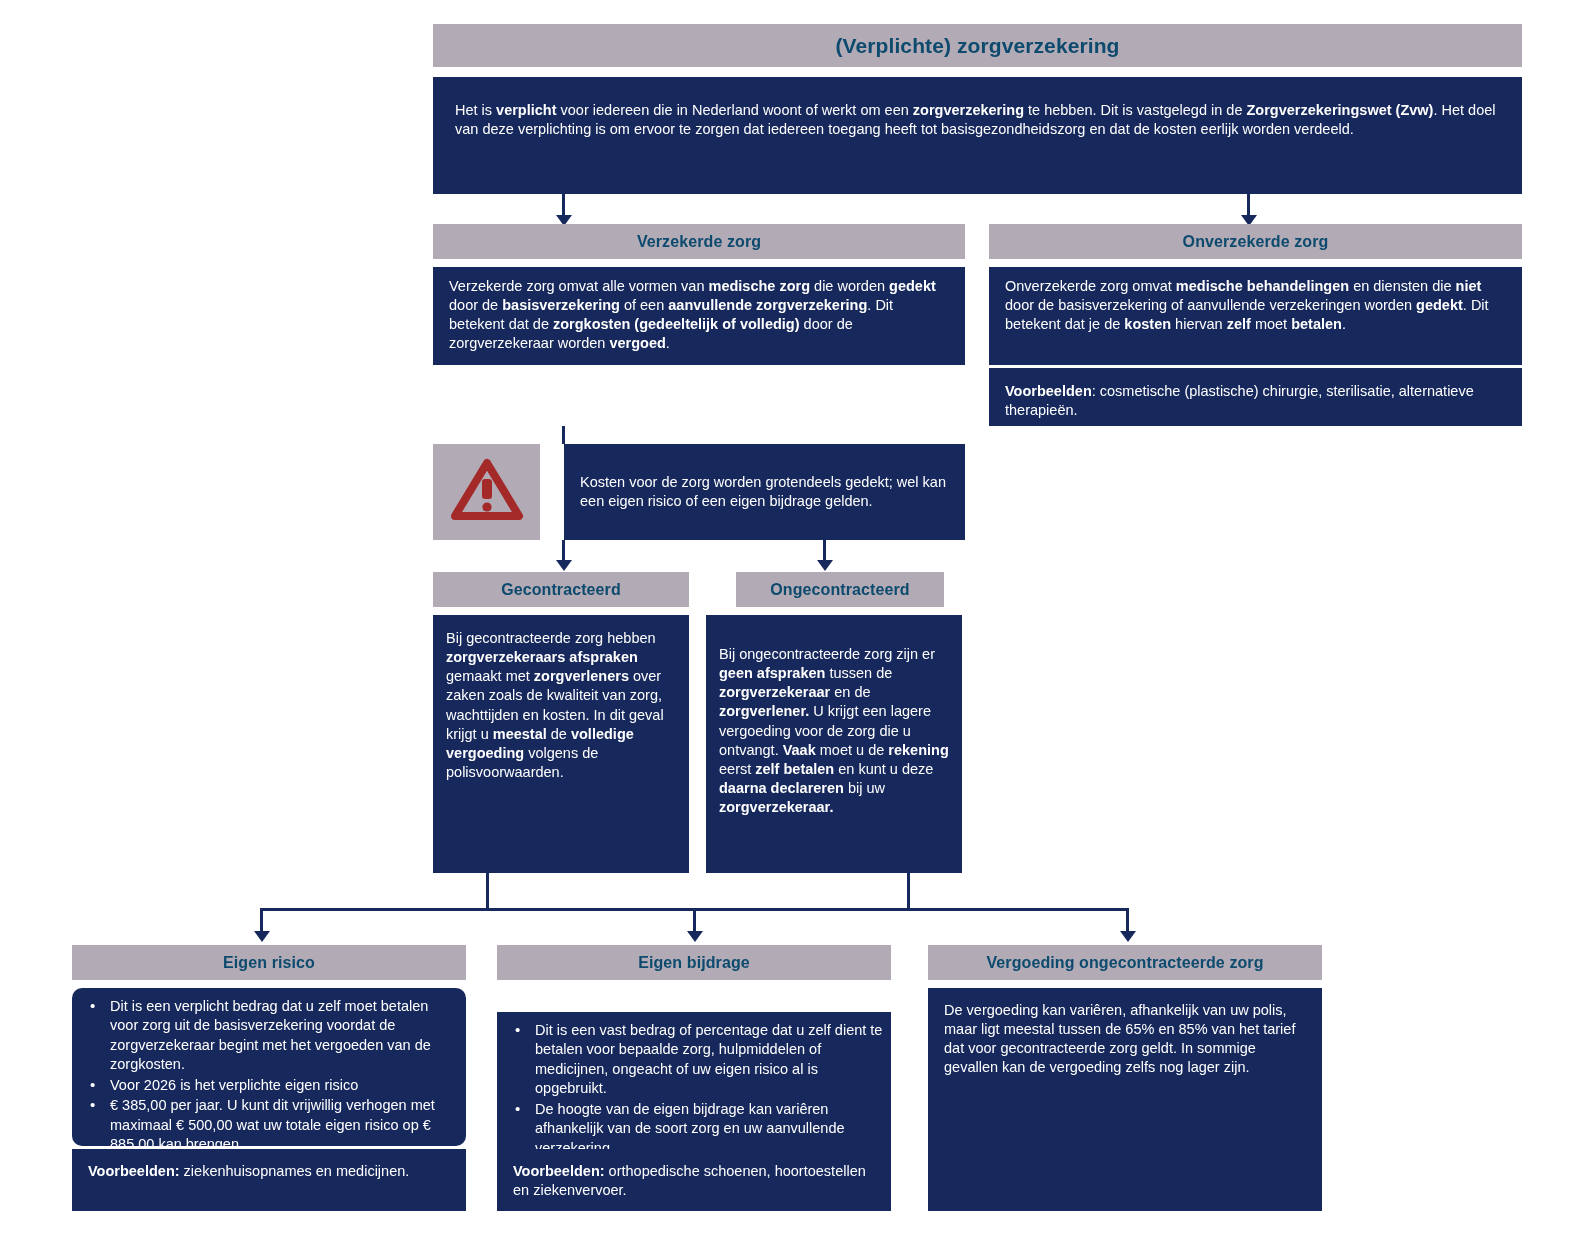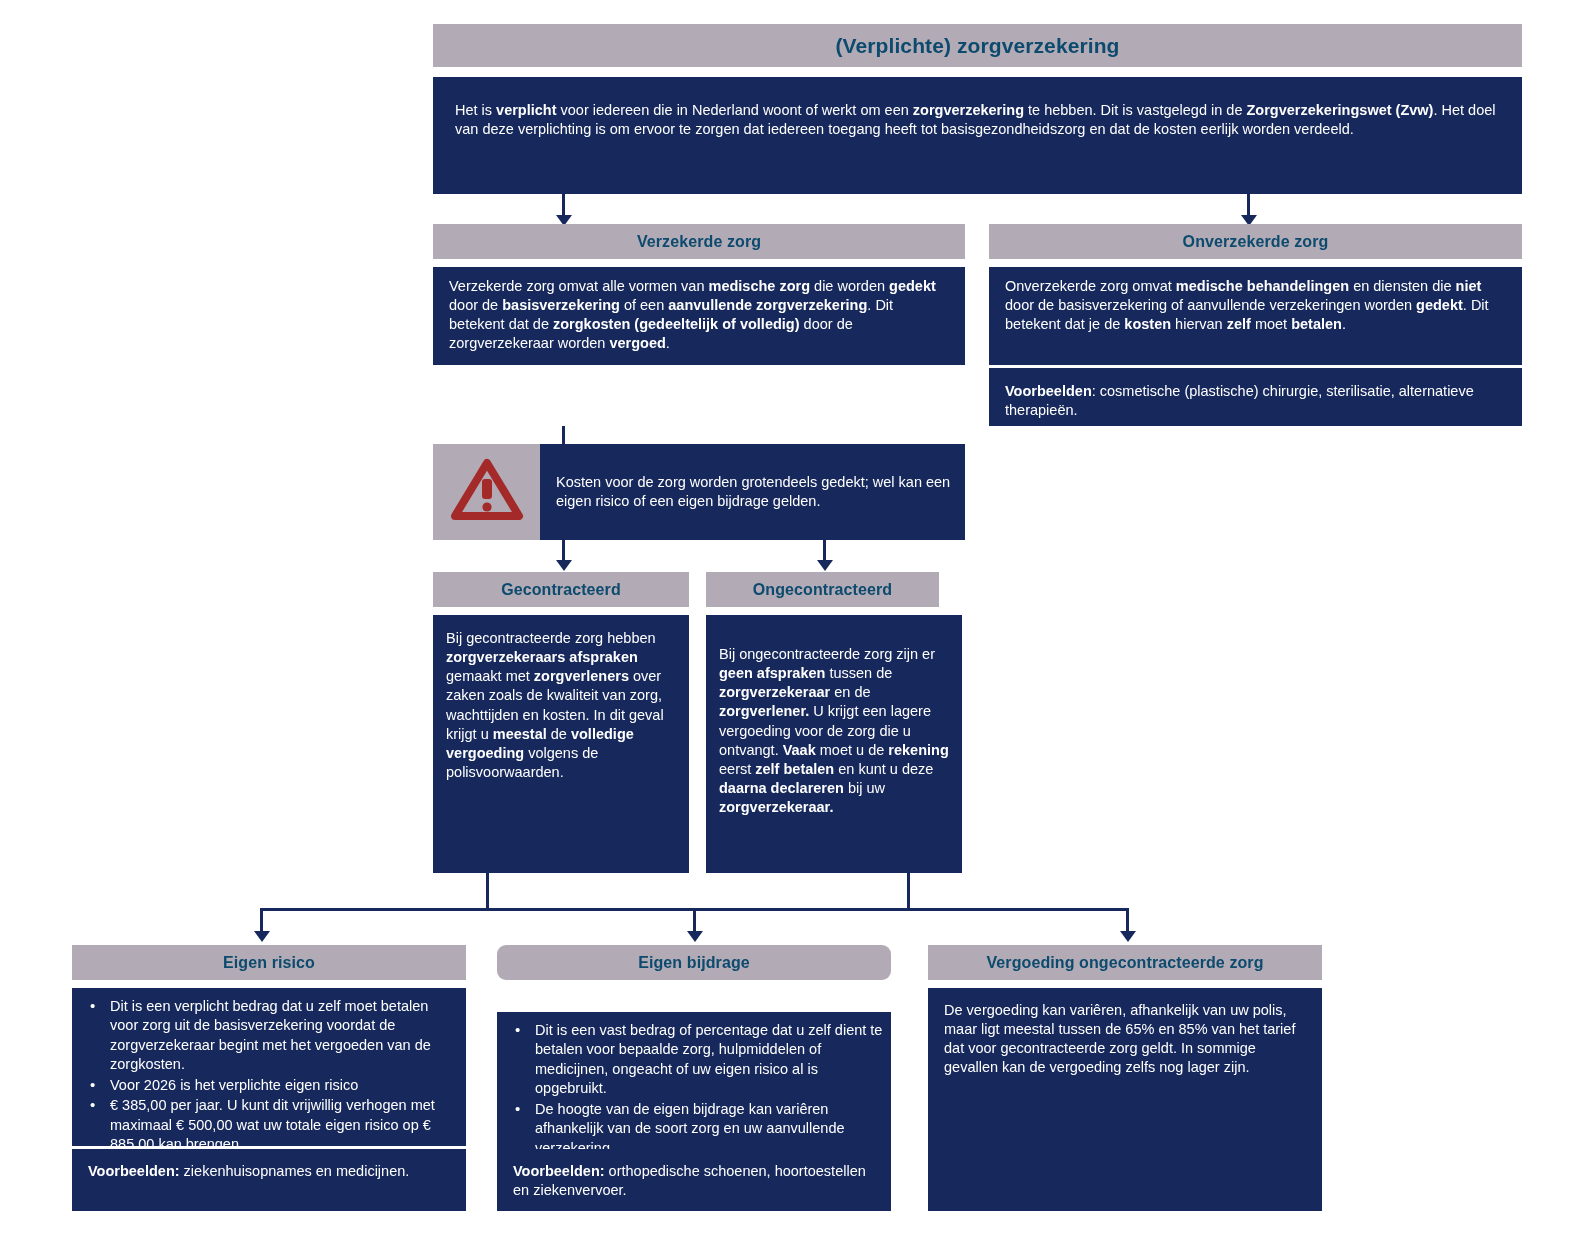--- a/index.html
+++ b/index.html
@@ -135,21 +135,21 @@
   </div>
   <div class="body-box txt" style="left:989px; top:267px; width:533px; height:98px; font-size:14.5px;">
     <span><span>Onverzekerde zorg omvat </span><b>medische behandelingen</b><span> en diensten die </span><b>niet</b><span> door de basisverzekering of aanvullende verzekeringen worden </span><b>gedekt</b><span>. Dit betekent dat je de </span><b>kosten</b><span> hiervan </span><b>zelf</b><span> moet </span><b>betalen</b><span>.</span></span>
   </div>
   <div class="body-box txt" style="left:989px; top:368px; width:533px; height:58px; font-size:14.5px; padding-top:14px;">
     <b>Voorbeelden</b><span>: cosmetische (plastische) chirurgie, sterilisatie, alternatieve therapieën.</span>
   </div>
 
   <div class="vline" style="left:562px; top:426px; height:18px;"></div>
 
-  <div class="warn-wrap" style="left:433px; top:444px; width:532px; height:96px;">
+  <div class="warn-wrap" style="left:433px; top:444px; width:532px; height:96px;gap:24px;">
     <div class="warn-icon-cell">
       <span>
         <svg width="74" height="66" viewBox="0 0 74 66" aria-hidden="true">
           <path d="M37 6 L69 59 L5 59 Z" fill="none" stroke="#a42a2a" stroke-width="8" stroke-linejoin="round" stroke-linecap="round"></path>
           <rect x="32" y="22" width="10" height="20" rx="3" fill="#a42a2a"></rect>
           <circle cx="37" cy="50" r="4.6" fill="#a42a2a"></circle>
         </svg>
       </span>
     </div>
     <div class="warn-text-cell" style="font-size:14.5px;">
@@ -163,21 +163,21 @@
   <div class="vline" style="left:823px; top:540px; height:22px;"></div>
   <div class="arrow" style="left:817px; top:560px;"></div>
 
   <div class="hdr" style="left:433px; top:572px; width:256px; height:35px; font-size:16px;">
     <span>Gecontracteerd</span>
   </div>
   <div class="body-box txt" style="left:433px; top:615px; width:256px; height:258px; font-size:14.5px; padding:14px 13px;">
     <span><span>Bij gecontracteerde zorg hebben </span><b>zorgverzekeraars afspraken</b><span> gemaakt met </span><b>zorgverleners</b><span> over zaken zoals de kwaliteit van zorg, wachttijden en kosten. In dit geval krijgt u </span><b>meestal</b><span> de </span><b>volledige vergoeding</b><span> volgens de polisvoorwaarden.</span></span>
   </div>
 
-  <div class="hdr" style="left:706px; top:572px; width:233px; height:35px; font-size:16px;">
+  <div class="hdr" style="left:736px; top:572px; width:208px; height:35px; font-size:16px;">
     <span>Ongecontracteerd</span>
   </div>
   <div class="body-box txt" style="left:706px; top:615px; width:256px; height:258px; font-size:14.5px; padding:30px 13px;">
     <span><span>Bij ongecontracteerde zorg zijn er </span><b>geen afspraken</b><span> tussen de </span><b>zorgverzekeraar</b><span> en de </span><b>zorgverlener.</b><span> U krijgt een lagere vergoeding voor de zorg die u ontvangt. </span><b>Vaak</b><span> moet u de </span><b>rekening</b><span> eerst </span><b>zelf betalen</b><span> en kunt u deze </span><b>daarna declareren</b><span> bij uw </span><b>zorgverzekeraar.</b></span>
   </div>
 
   <div class="vline" style="left:486px; top:873px; height:37px;"></div>
   <div class="vline" style="left:907px; top:873px; height:37px;"></div>
   <div class="hline" style="left:260px; top:908px; width:869px;"></div>
 
@@ -186,32 +186,32 @@
 
   <div class="vline" style="left:693px; top:908px; height:25px;"></div>
   <div class="arrow" style="left:687px; top:931px;"></div>
 
   <div class="vline" style="left:1126px; top:908px; height:25px;"></div>
   <div class="arrow" style="left:1120px; top:931px;"></div>
 
   <div class="hdr" style="left:72px; top:945px; width:394px; height:35px; font-size:16px;">
     <span>Eigen risico</span>
   </div>
-  <div class="body-box" style="left:72px; top:988px; width:394px; height:158px; font-size:14.5px; padding:9px 0 0 0;">
+  <div class="body-box" style="left:72px; top:988px; width:394px; height:158px; font-size:14.5px; padding:9px 0 0 0;border-radius:10px;">
     <ul class="bullets">
         <li>Dit is een verplicht bedrag dat u zelf moet betalen voor zorg uit de basisverzekering voordat de zorgverzekeraar begint met het vergoeden van de zorgkosten.</li>
         <li>Voor 2026 is het verplichte eigen risico</li>
         <li>€ 385,00 per jaar. U kunt dit vrijwillig verhogen met maximaal € 500,00 wat uw totale eigen risico op € 885,00 kan brengen.</li>
       </ul>
   </div>
   <div class="body-box txt" style="left:72px; top:1149px; width:394px; height:62px; font-size:14.5px; padding-top:13px;">
     <b>Voorbeelden:</b><span> ziekenhuisopnames en medicijnen.</span>
   </div>
 
-  <div class="hdr" style="left:497px; top:945px; width:394px; height:35px; font-size:16px;border-radius:9px;">
+  <div class="hdr" style="left:497px; top:945px; width:394px; height:35px; font-size:16px;">
     <span>Eigen bijdrage</span>
   </div>
   <div class="body-box" style="left:497px; top:988px; width:394px; height:158px; font-size:14.5px; padding:9px 0 0 0;margin-top:24px;">
     <ul class="bullets">
         <li>Dit is een vast bedrag of percentage dat u zelf dient te betalen voor bepaalde zorg, hulpmiddelen of medicijnen, ongeacht of uw eigen risico al is opgebruikt.</li>
         <li>De hoogte van de eigen bijdrage kan variêren afhankelijk van de soort zorg en uw aanvullende verzekering.</li>
       </ul>
   </div>
   <div class="body-box txt" style="left:497px; top:1149px; width:394px; height:62px; font-size:14.5px; padding-top:13px;">
     <b>Voorbeelden:</b><span> orthopedische schoenen, hoortoestellen en ziekenvervoer.</span>

